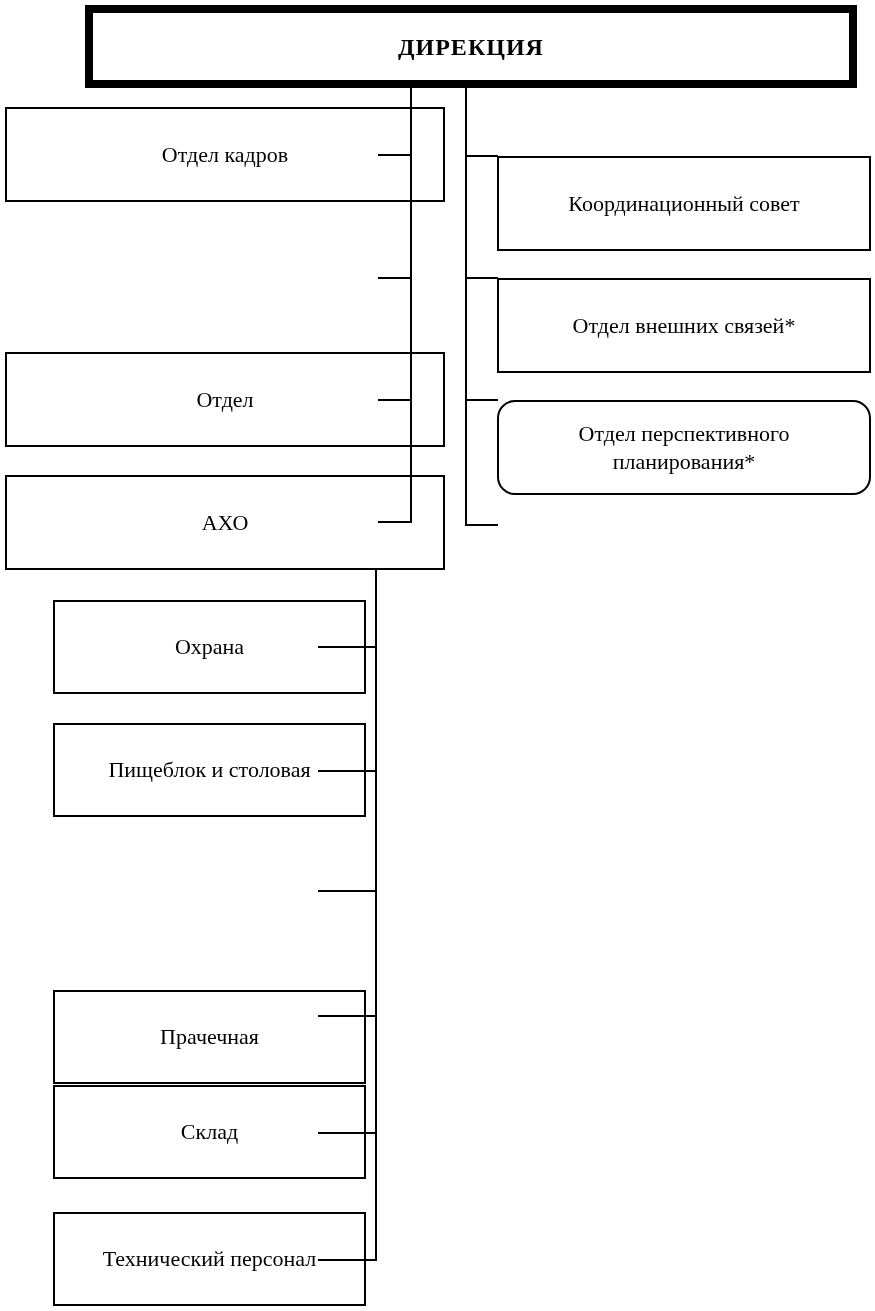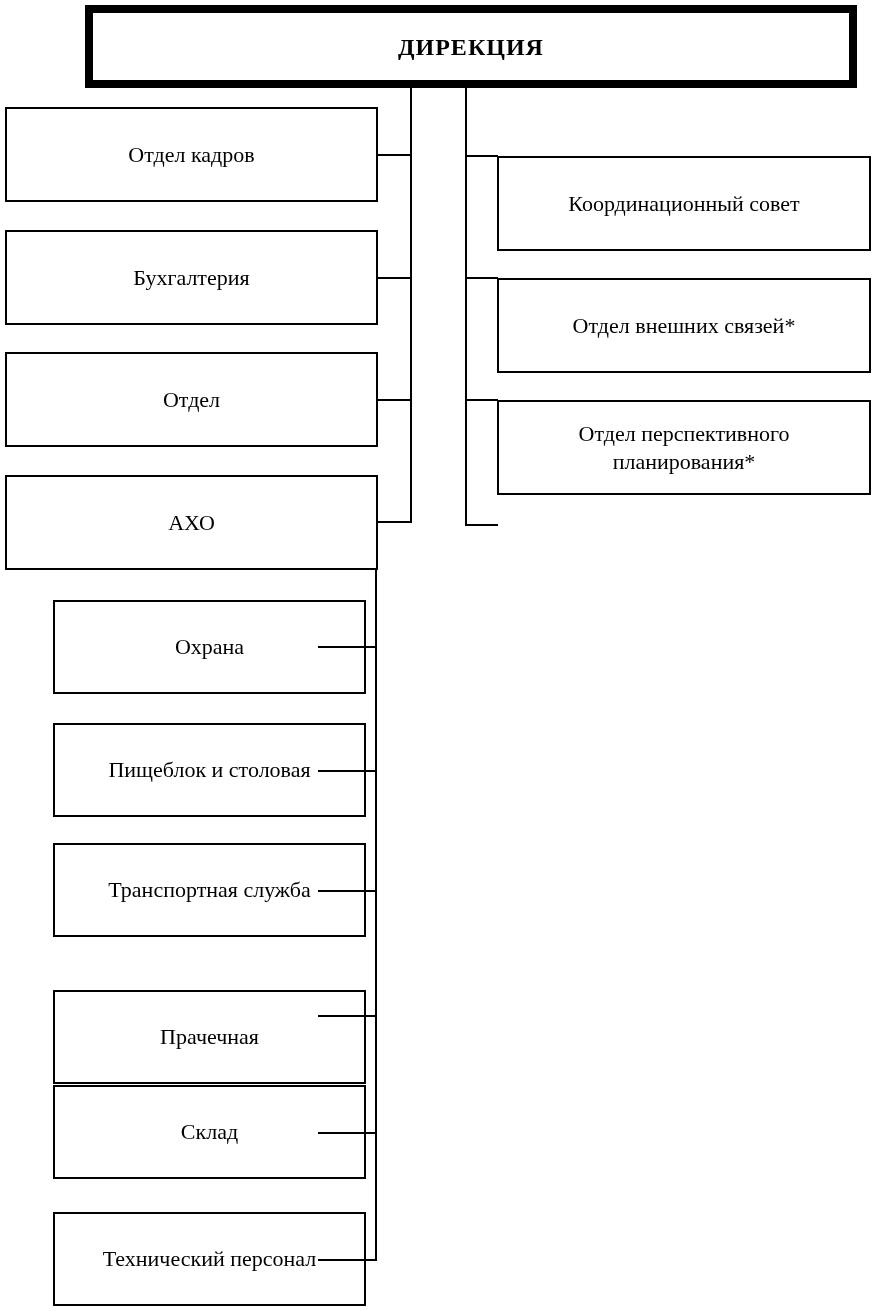--- a/index.html
+++ b/index.html
@@ -24,46 +24,44 @@
     font-size: 22px;
     line-height: 1.25;
   }
   .director {
     left: 85px; top: 5px; width: 772px; height: 83px;
     border: 8px solid #000000;
     font-size: 24px;
     font-weight: bold;
     letter-spacing: 1px;
   }
-  .wide-left  { left: 5px;   width: 373px; height: 95px; }
+  .wide-left  { left: 5px;   width: 440px; height: 95px; }
   .narrow-left{ left: 5px;   width: 313px; height: 94px; margin-left: 48px; }
   .right-col  { left: 497px; width: 374px; height: 95px; margin-top: 48px; }
-  .pad-lg     { padding: 0 48px; }
+  .pad-lg     { padding: 0 48px; border-radius: 18px; }
   .line {
     position: absolute;
     background: #000000;
   }
   .v { width: 2px; }
   .h { height: 2px; }
 </style>
 </head>
 <body>
 
 <div class="canvas">
 
   <div class="box director" style="top:5px">ДИРЕКЦИЯ</div>
 
   <div class="box wide-left" style="top:107px">Отдел кадров</div>
-  <div class="box wide-left" style="top:230px">Бухгалтерия</div>
   <div class="box wide-left" style="top:352px">Отдел</div>
   <div class="box wide-left" style="top:475px">АХО</div>
 
   <div class="box narrow-left" style="top:600px">Охрана</div>
   <div class="box narrow-left" style="top:723px">Пищеблок и столовая</div>
-  <div class="box narrow-left" style="top:843px">Транспортная служба</div>
   <div class="box narrow-left" style="top:990px">Прачечная</div>
   <div class="box narrow-left" style="top:1085px">Склад</div>
   <div class="box narrow-left" style="top:1212px">Технический персонал</div>
 
   <div class="box right-col" style="top:108px">Координационный совет</div>
   <div class="box right-col" style="top:230px">Отдел внешних связей*</div>
   <div class="box right-col pad-lg" style="top:352px">Отдел перспективного планирования*</div>
 
   <div class="line v" style="left:410px; top:88px;  height:435px"></div>
   <div class="line v" style="left:465px; top:88px;  height:438px"></div>

